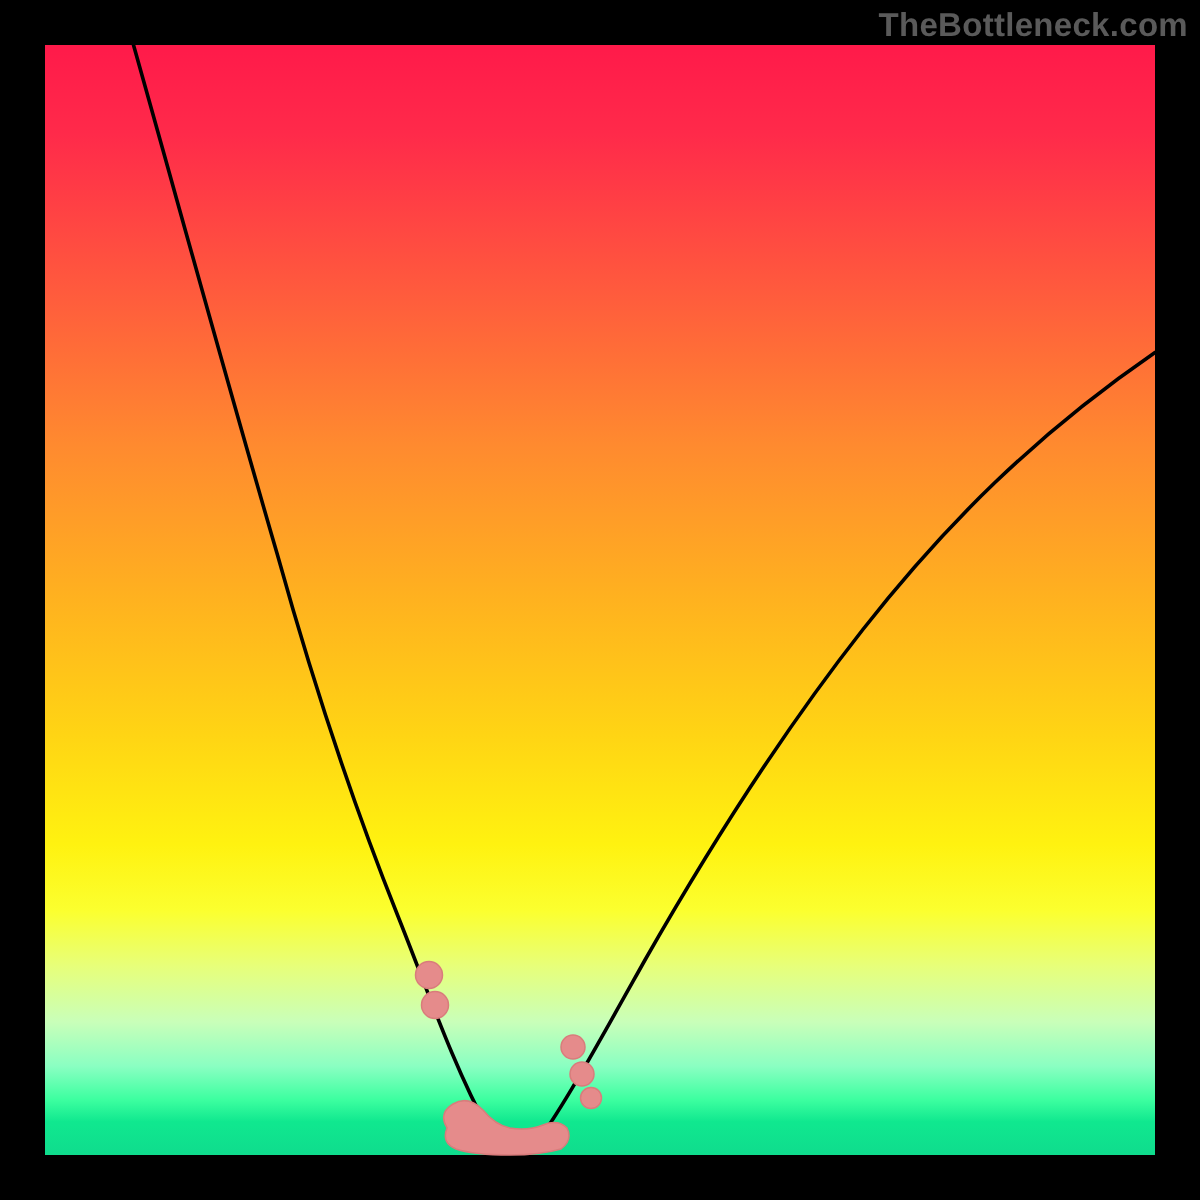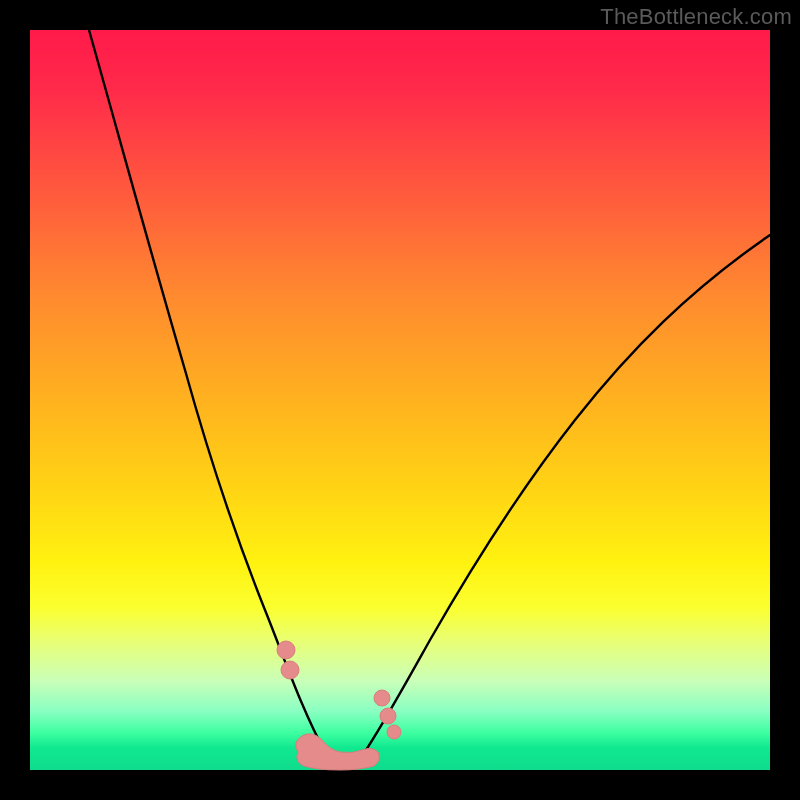--- a/index.html
+++ b/index.html
@@ -37,21 +37,21 @@
       #3dffa0 95%,
       #10e88f 97%,
       #0fdc8d 100%);
   }
   .watermark {
     position: absolute;
     top: 4px;
     right: 8px;
     color: #5a5a5a;
     font-size: 22px;
-    font-weight: 400;
+    font-weight: 700;
     letter-spacing: 0.2px;
     user-select: none;
   }
   svg.curves {
     position: absolute;
     left: 0;
     top: 0;
     width: 740px;
     height: 740px;
     overflow: visible;

